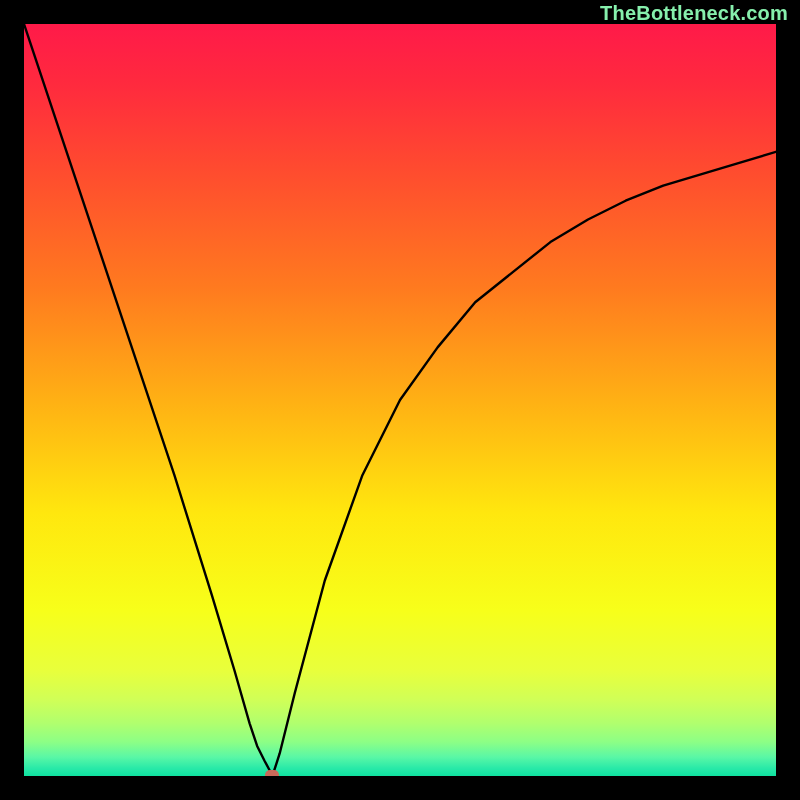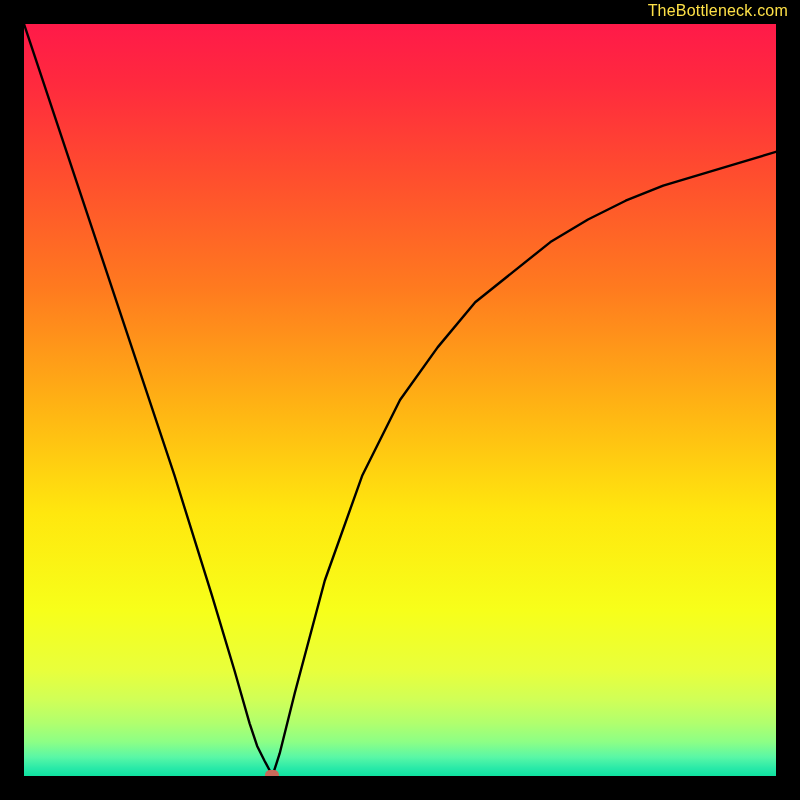--- a/index.html
+++ b/index.html
@@ -37,24 +37,25 @@
     width: 14px;
     height: 10px;
     border-radius: 5px;
     background: #c96a5a;
     transform: translate(-50%, -50%);
   }
   .watermark {
     position: absolute;
     top: 2px;
     right: 12px;
-    color: #fde047;
-    font-size: 16px;
+    color: #86efac;
+    font-size: 20px;
     letter-spacing: 0.2px;
     user-select: none;
+    font-weight: bold;
   }
 </style>
 </head>
 <body>
 
 <div class="frame">
 
   <div class="plot-area">
     <svg class="gradient" viewBox="0 0 752 752" preserveAspectRatio="none">
       <defs>

